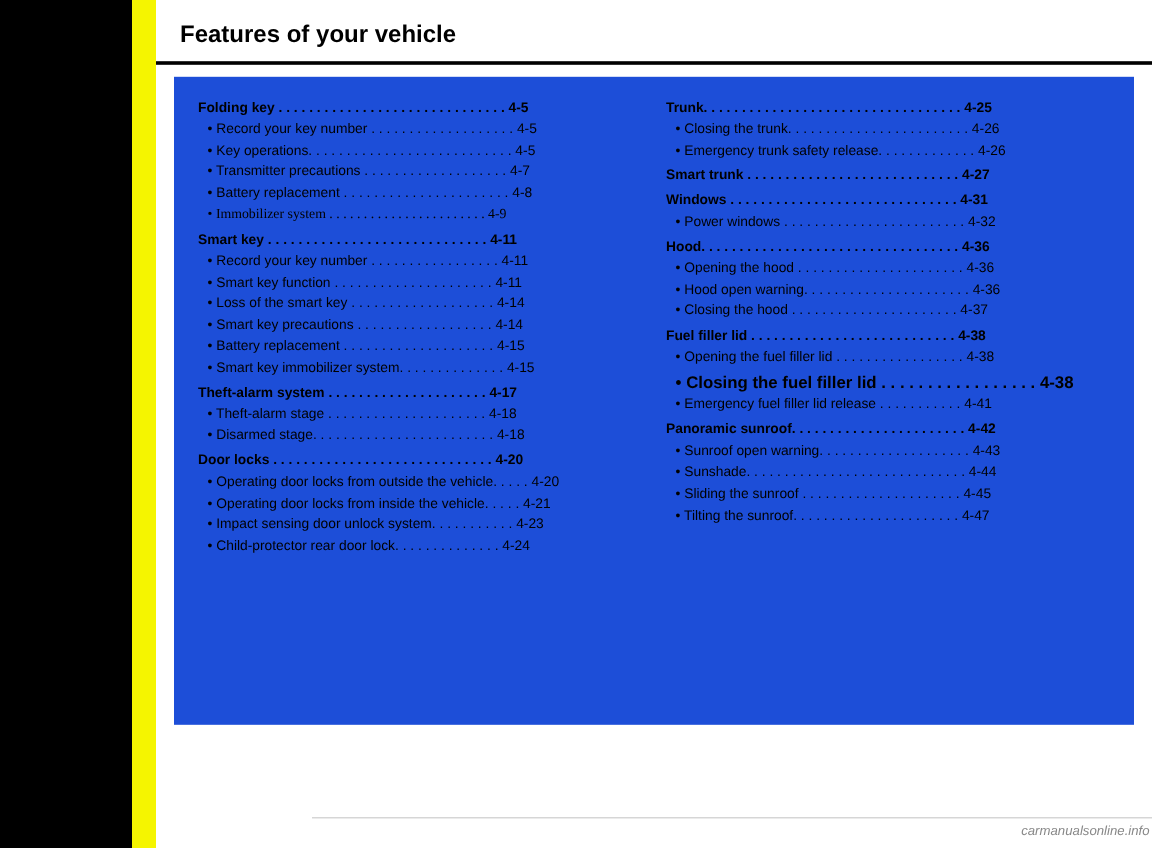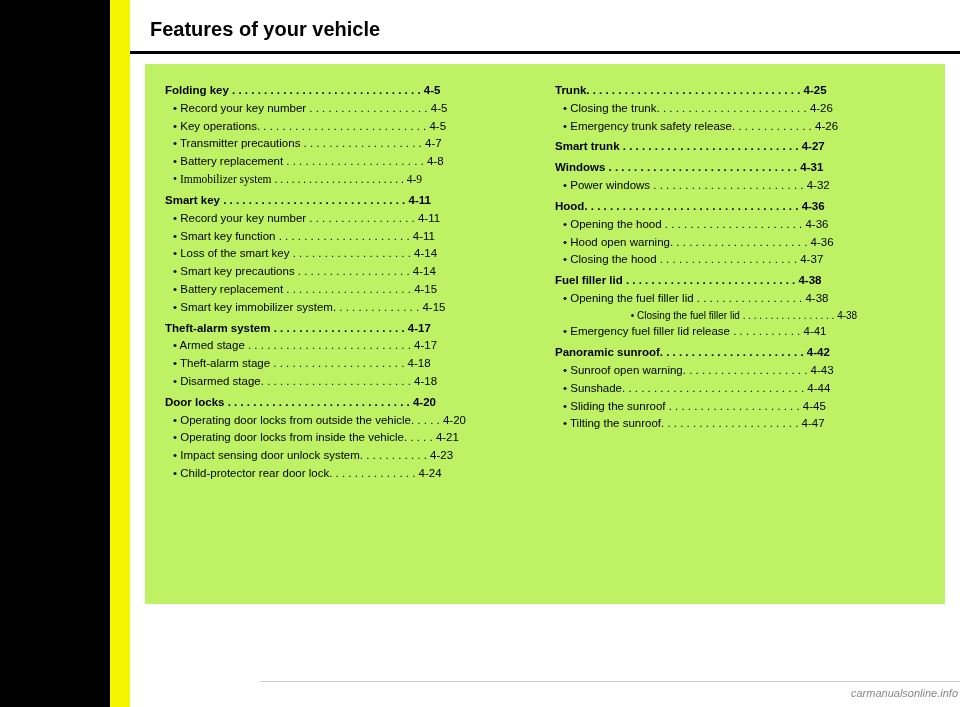--- a/index.html
+++ b/index.html
@@ -65,21 +65,21 @@
 
     .page-title {
       font-size: 20px;
       font-weight: bold;
       color: #000000;
     }
 
     
     .content-area {
       margin: 10px 15px;
-      background: #bef264;
+      background: #1d4ed8;
       padding: 15px 20px;
       display: flex;
       flex-direction: row;
       gap: 20px;
       min-height: 540px;
     }
 
     .toc-column {
       flex: 1;
       font-size: 11.5px;
@@ -132,21 +132,20 @@
         <div style="font-size: 11.5px; line-height: 1.55; padding-left: 8px; font-weight: normal;">• Battery replacement . . . . . . . . . . . . . . . . . . . . . . 4-8</div>
         <div style="font-size: 11.5px; line-height: 1.55; padding-left: 8px; font-weight: normal; font-family: Liberation Serif, serif;">• Immobilizer system . . . . . . . . . . . . . . . . . . . . . . . 4-9</div>
         <div style="font-size: 11.5px; line-height: 1.55; font-weight: bold; margin-top: 3px;">Smart key  . . . . . . . . . . . . . . . . . . . . . . . . . . . . . 4-11</div>
         <div style="font-size: 11.5px; line-height: 1.55; padding-left: 8px; font-weight: normal;">• Record your key number  . . . . . . . . . . . . . . . . . 4-11</div>
         <div style="font-size: 11.5px; line-height: 1.55; padding-left: 8px; font-weight: normal;">• Smart key function  . . . . . . . . . . . . . . . . . . . . . 4-11</div>
         <div style="font-size: 11.5px; line-height: 1.55; padding-left: 8px; font-weight: normal;">• Loss of the smart key . . . . . . . . . . . . . . . . . . . 4-14</div>
         <div style="font-size: 11.5px; line-height: 1.55; padding-left: 8px; font-weight: normal;">• Smart key precautions  . . . . . . . . . . . . . . . . . . 4-14</div>
         <div style="font-size: 11.5px; line-height: 1.55; padding-left: 8px; font-weight: normal;">• Battery replacement . . . . . . . . . . . . . . . . . . . . 4-15</div>
         <div style="font-size: 11.5px; line-height: 1.55; padding-left: 8px; font-weight: normal;">• Smart key immobilizer system. . . . . . . . . . . . . . 4-15</div>
         <div style="font-size: 11.5px; line-height: 1.55; font-weight: bold; margin-top: 3px;">Theft-alarm system  . . . . . . . . . . . . . . . . . . . . . 4-17</div>
-        <div style="font-size: 11.5px; line-height: 1.55; padding-left: 8px; font-weight: normal;">• Armed stage . . . . . . . . . . . . . . . . . . . . . . . . . . 4-17</div>
         <div style="font-size: 11.5px; line-height: 1.55; padding-left: 8px; font-weight: normal;">• Theft-alarm stage  . . . . . . . . . . . . . . . . . . . . . 4-18</div>
         <div style="font-size: 11.5px; line-height: 1.55; padding-left: 8px; font-weight: normal;">• Disarmed stage. . . . . . . . . . . . . . . . . . . . . . . . 4-18</div>
         <div style="font-size: 11.5px; line-height: 1.55; font-weight: bold; margin-top: 3px;">Door locks . . . . . . . . . . . . . . . . . . . . . . . . . . . . . 4-20</div>
         <div style="font-size: 11.5px; line-height: 1.55; padding-left: 8px; font-weight: normal;">• Operating door locks from outside the vehicle. . . . . 4-20</div>
         <div style="font-size: 11.5px; line-height: 1.55; padding-left: 8px; font-weight: normal;">• Operating door locks from inside the vehicle. . . . . 4-21</div>
         <div style="font-size: 11.5px; line-height: 1.55; padding-left: 8px; font-weight: normal;">• Impact sensing door unlock system. . . . . . . . . . . 4-23</div>
         <div style="font-size: 11.5px; line-height: 1.55; padding-left: 8px; font-weight: normal;">• Child-protector rear door lock. . . . . . . . . . . . . . 4-24</div>
       </div>
 
     <div class="toc-column" id="right-col">
@@ -155,21 +154,21 @@
         <div style="font-size: 11.5px; line-height: 1.55; padding-left: 8px; font-weight: normal;">• Emergency trunk safety release. . . . . . . . . . . . . 4-26</div>
         <div style="font-size: 11.5px; line-height: 1.55; font-weight: bold; margin-top: 3px;">Smart trunk  . . . . . . . . . . . . . . . . . . . . . . . . . . . . 4-27</div>
         <div style="font-size: 11.5px; line-height: 1.55; font-weight: bold; margin-top: 3px;">Windows  . . . . . . . . . . . . . . . . . . . . . . . . . . . . . . 4-31</div>
         <div style="font-size: 11.5px; line-height: 1.55; padding-left: 8px; font-weight: normal;">• Power windows  . . . . . . . . . . . . . . . . . . . . . . . . 4-32</div>
         <div style="font-size: 11.5px; line-height: 1.55; font-weight: bold; margin-top: 3px;">Hood. . . . . . . . . . . . . . . . . . . . . . . . . . . . . . . . . . 4-36</div>
         <div style="font-size: 11.5px; line-height: 1.55; padding-left: 8px; font-weight: normal;">• Opening the hood  . . . . . . . . . . . . . . . . . . . . . . 4-36</div>
         <div style="font-size: 11.5px; line-height: 1.55; padding-left: 8px; font-weight: normal;">• Hood open warning. . . . . . . . . . . . . . . . . . . . . . 4-36</div>
         <div style="font-size: 11.5px; line-height: 1.55; padding-left: 8px; font-weight: normal;">• Closing the hood  . . . . . . . . . . . . . . . . . . . . . . 4-37</div>
         <div style="font-size: 11.5px; line-height: 1.55; font-weight: bold; margin-top: 3px;">Fuel filler lid . . . . . . . . . . . . . . . . . . . . . . . . . . . 4-38</div>
         <div style="font-size: 11.5px; line-height: 1.55; padding-left: 8px; font-weight: normal;">• Opening the fuel filler lid . . . . . . . . . . . . . . . . . 4-38</div>
-        <div style="font-size: 10px; line-height: 1.55; padding-left: 8px; font-weight: normal; text-align: center;">• Closing the fuel filler lid . . . . . . . . . . . . . . . . . 4-38</div>
+        <div style="font-size: 14px; line-height: 1.55; padding-left: 8px; font-weight: bold;">• Closing the fuel filler lid . . . . . . . . . . . . . . . . . 4-38</div>
         <div style="font-size: 11.5px; line-height: 1.55; padding-left: 8px; font-weight: normal;">• Emergency fuel filler lid release  . . . . . . . . . . . 4-41</div>
         <div style="font-size: 11.5px; line-height: 1.55; font-weight: bold; margin-top: 3px;">Panoramic sunroof. . . . . . . . . . . . . . . . . . . . . . . 4-42</div>
         <div style="font-size: 11.5px; line-height: 1.55; padding-left: 8px; font-weight: normal;">• Sunroof open warning. . . . . . . . . . . . . . . . . . . . 4-43</div>
         <div style="font-size: 11.5px; line-height: 1.55; padding-left: 8px; font-weight: normal;">• Sunshade. . . . . . . . . . . . . . . . . . . . . . . . . . . . . 4-44</div>
         <div style="font-size: 11.5px; line-height: 1.55; padding-left: 8px; font-weight: normal;">• Sliding the sunroof  . . . . . . . . . . . . . . . . . . . . . 4-45</div>
         <div style="font-size: 11.5px; line-height: 1.55; padding-left: 8px; font-weight: normal;">• Tilting the sunroof. . . . . . . . . . . . . . . . . . . . . . 4-47</div>
       </div>
 
   </div>
 

